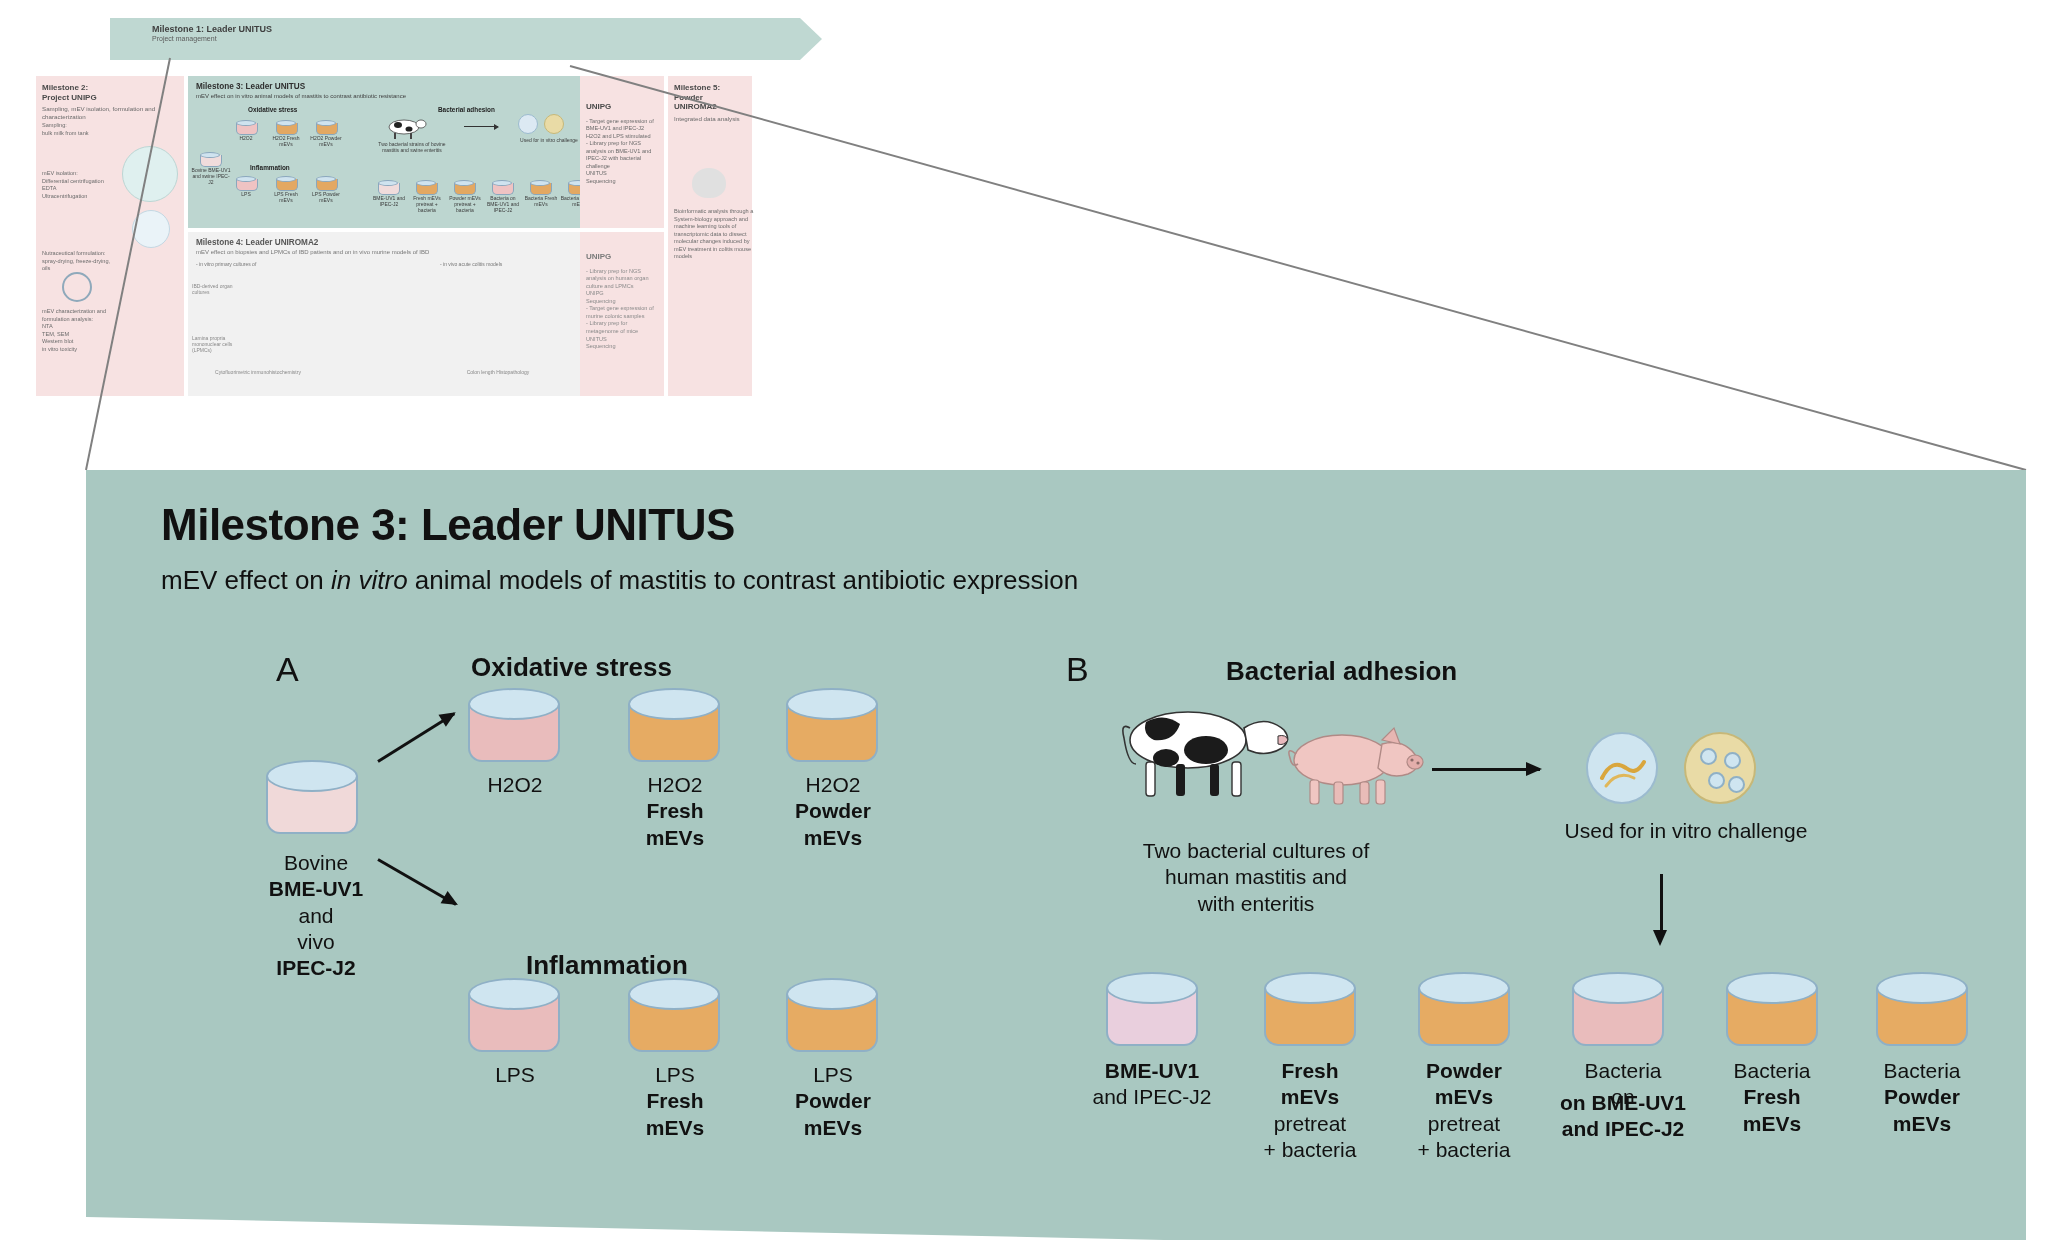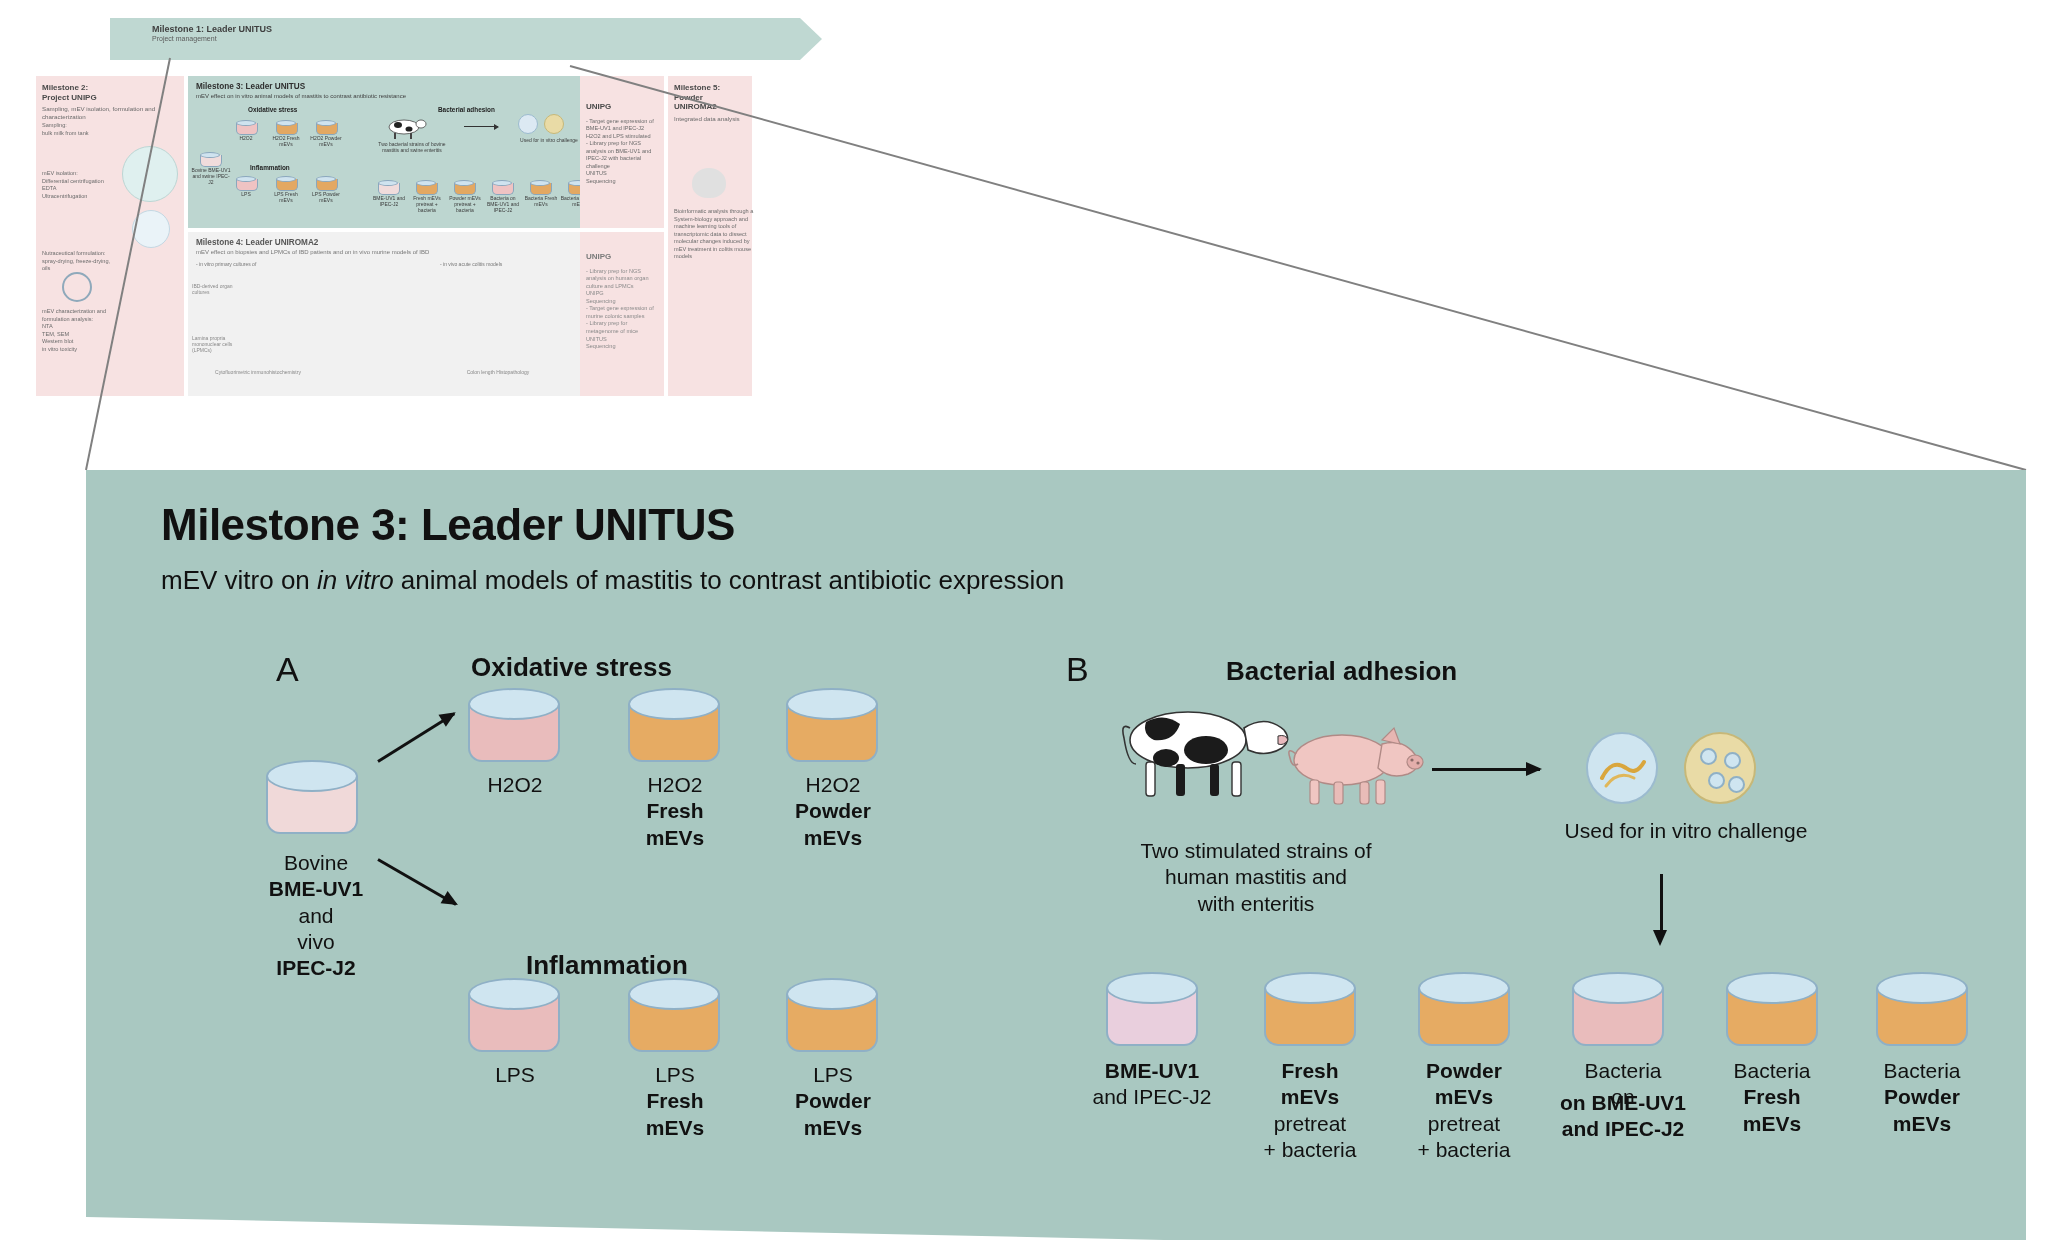--- a/index.html
+++ b/index.html
@@ -247,21 +247,21 @@
 <svg id="connector">
   <line x1="170" y1="58" x2="86" y2="470" stroke="#808080" stroke-width="2"></line>
   <line x1="570" y1="66" x2="2026" y2="470" stroke="#808080" stroke-width="2"></line>
 </svg>
 
 <div id="panel">
   <div id="panel-bg"></div>
 
   <div class="p-title">Milestone 3: Leader UNITUS</div>
   <div class="p-sub">
-    <span>mEV vitro on </span><i>in vitro</i><span> animal models of mastitis to contrast antibiotic expression</span>
+    <span>mEV effect on </span><i>in vitro</i><span> animal models of mastitis to contrast antibiotic expression</span>
   </div>
 
   <div class="panel-letter" style="left:190px;top:180px;">A</div>
   <div class="sec-head" style="left:385px;top:182px;">Oxidative stress</div>
   <div class="sec-head" style="left:440px;top:480px;">Inflammation</div>
 
   <div class="dish pale" style="left:180px;top:290px;">
     <div class="body"></div>
       <div class="rim"></div>
   </div>
@@ -359,21 +359,21 @@
       <circle cx="142" cy="43" r="1.6" fill="#8a6a67"></circle>
     <path d="M106 20 l12 -12 l6 16z" fill="#e7b6b2" stroke="#b08a86" stroke-width="1.2"></path>
     <rect x="34" y="60" width="9" height="24" rx="3" fill="#f0c6c2" stroke="#b08a86" stroke-width="1.2"></rect>
     <rect x="58" y="62" width="9" height="22" rx="3" fill="#e9bcb8" stroke="#b08a86" stroke-width="1.2"></rect>
     <rect x="84" y="62" width="9" height="22" rx="3" fill="#e9bcb8" stroke="#b08a86" stroke-width="1.2"></rect>
     <rect x="100" y="60" width="9" height="24" rx="3" fill="#f0c6c2" stroke="#b08a86" stroke-width="1.2"></rect>
     <path d="M20 34 q-10 -8 -6 4 q2 10 8 6" fill="none" stroke="#b08a86" stroke-width="1.6"></path>
   </svg>
 
   <div class="cap" style="left:980px;top:368px;width:380px;">
-    <span>Two stimulated strains of</span><br>
+    <span>Two bacterial cultures of</span><br>
     <span>human mastitis and</span><br>
     <span>with enteritis</span>
   </div>
 
   <div class="arrow-line" style="left:1346px;top:298px;width:108px;"></div>
 
   <div class="plate" style="left:1500px;top:262px;">
     <svg viewBox="0 0 68 68" style="position:absolute;left:0;top:0;width:68px;height:68px;">
       <path d="M14 44 q10 -20 24 -10 q10 8 18 -6" fill="none" stroke="#d9a63d" stroke-width="4" stroke-linecap="round"></path>
       <path d="M18 52 q12 -16 28 -8" fill="none" stroke="#e0b75a" stroke-width="3" stroke-linecap="round"></path>

